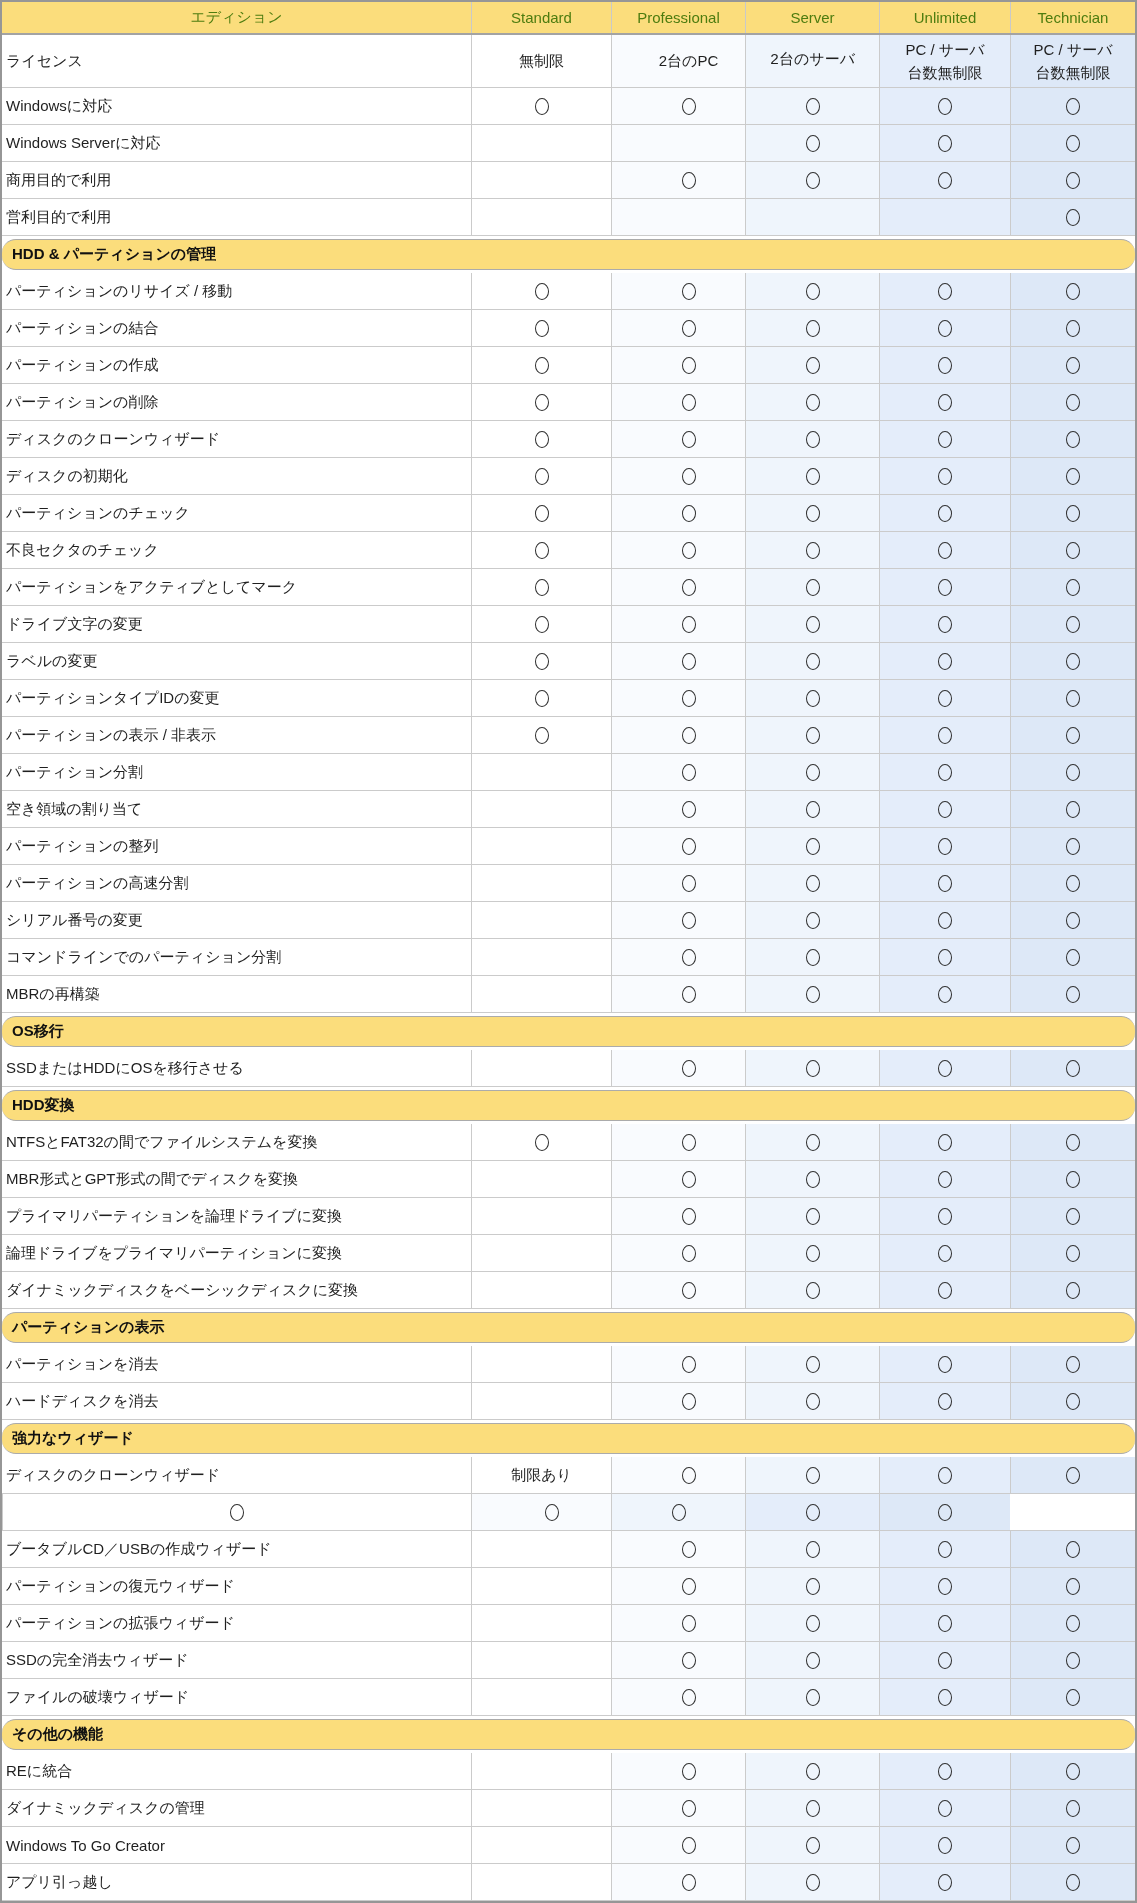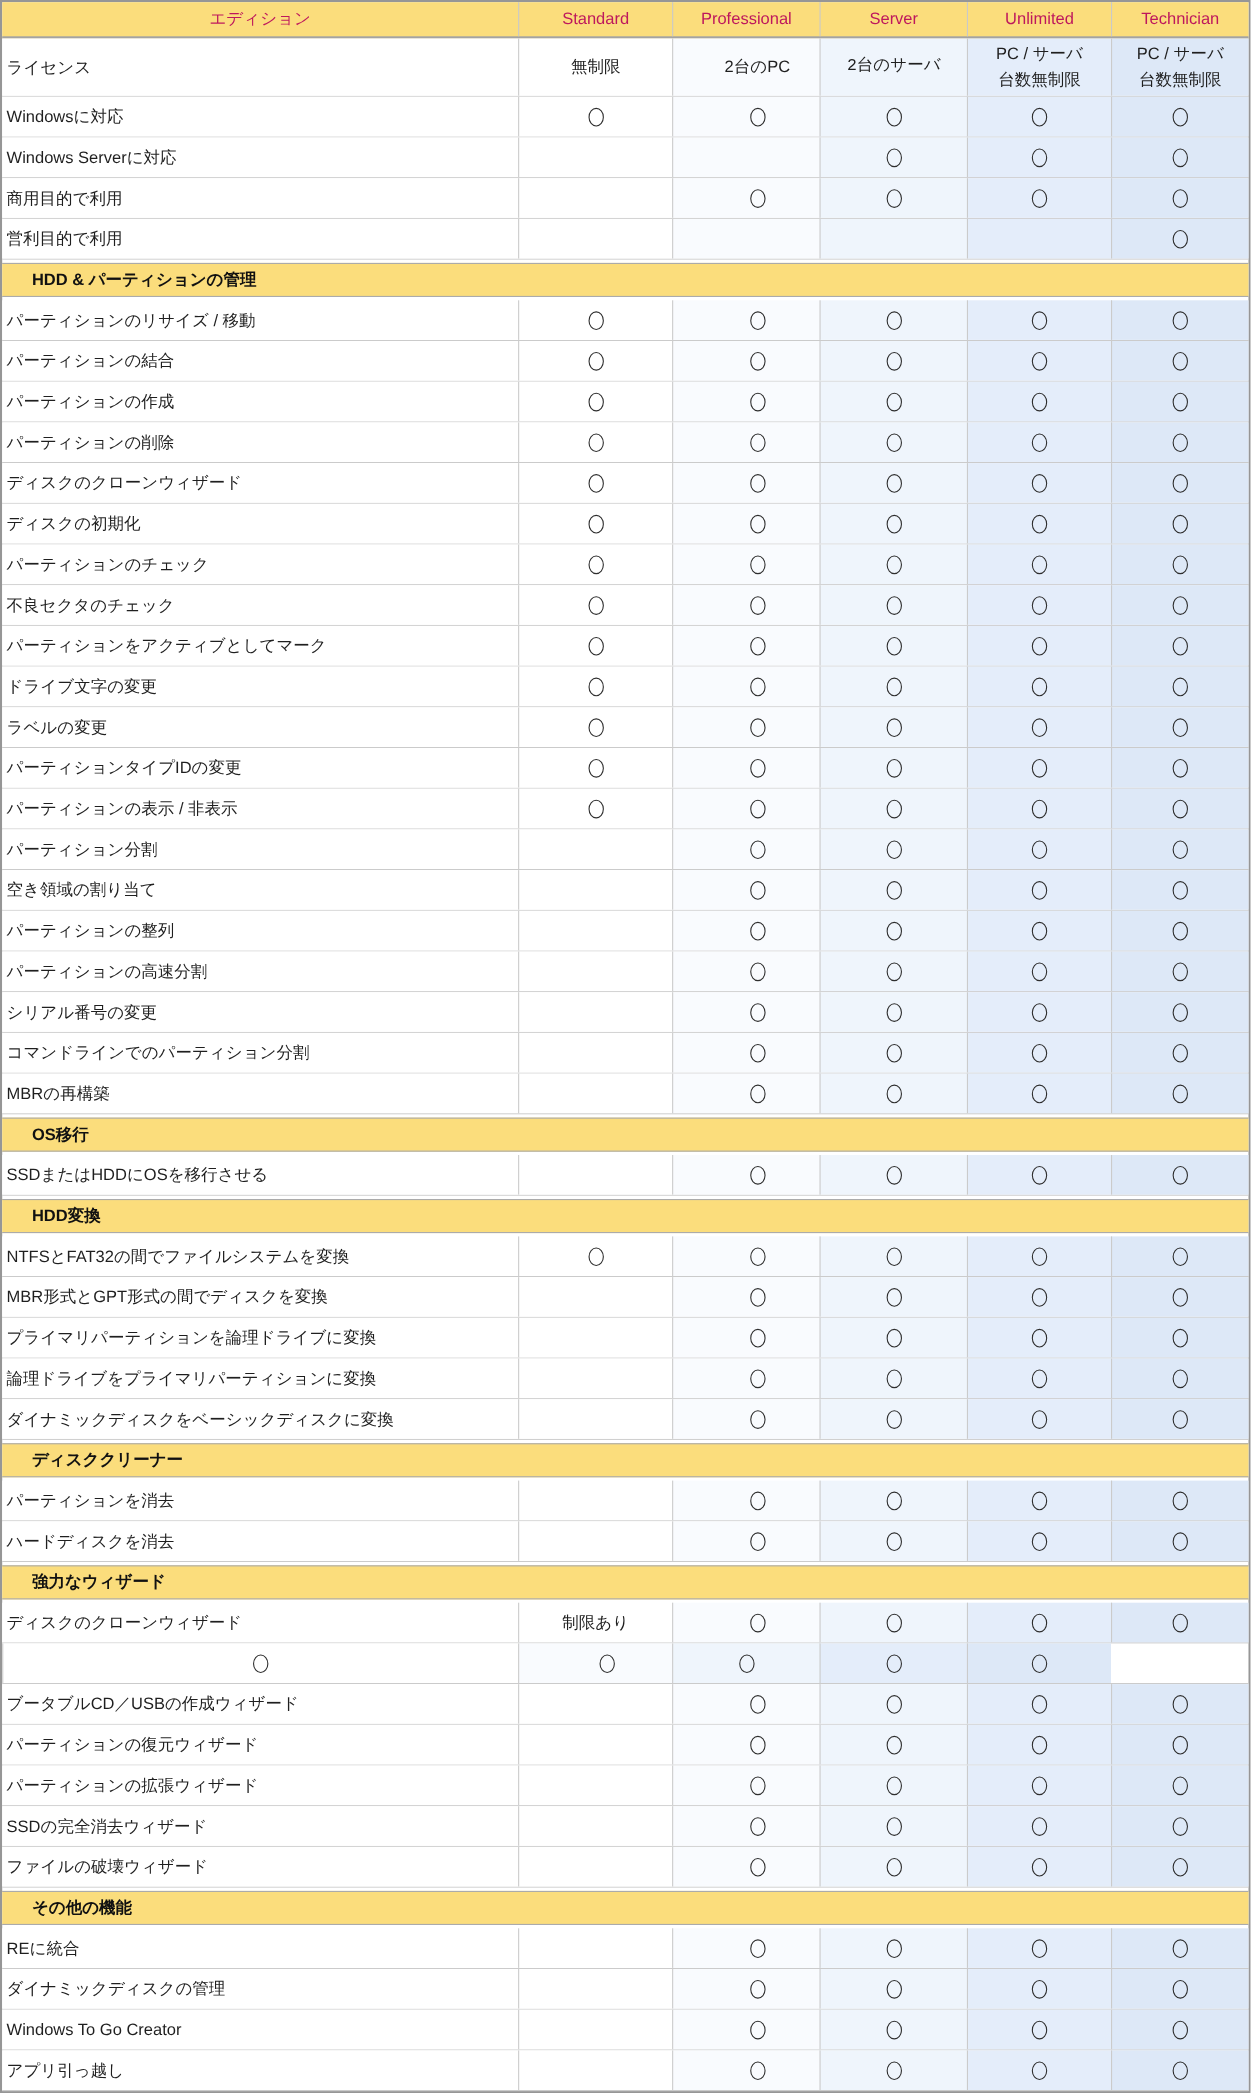--- a/index.html
+++ b/index.html
@@ -20,36 +20,36 @@
     align-items: stretch;
   }
   
   .row.head {
     height: 31px;
     background: #FBDD7C;
     border-bottom: 2px solid #A3A3A3;
   }
   .row.head .cell {
     display: flex; align-items: center; justify-content: center;
-    font-size: 15px; color: #be185d;
+    font-size: 15px; color: #4d7c0f;
   }
   
   .row.license { height: 52px; border-bottom: 1px solid #CBCBCB; }
   
   .row.feature { height: 36px; border-bottom: 1px solid #CBCBCB; }
   
   .row.section {
     display: flex; align-items: center;
     height: 29px;
     background: #FBDD7C;
     border-top: 1px solid #ABABAB;
     border-bottom: 1px solid #ABABAB;
     margin: 3px 0;
-    padding-left: 27px;
-    font-size: 15px; font-weight: bold; color: #111;
+    padding-left: 10px;
+    font-size: 15px; font-weight: bold; color: #111; border-radius: 14px;
   }
   
   .cell { box-sizing: border-box; }
   .cell.label {
     display: flex; align-items: center;
     padding-left: 4px;
     font-size: 15px;
     color: #1f1f1f;
     background: #ffffff;
   }
@@ -607,21 +607,21 @@
           <span class="circle"></span>
         </div>
         <div class="cell val c4">
           <span class="circle"></span>
         </div>
         <div class="cell val c5">
           <span class="circle"></span>
         </div>
       </div>
       <div class="row section">
-        <span>ディスククリーナー</span>
+        <span>パーティションの表示</span>
       </div>
       <div class="row feature">
         <div class="cell label">パーティションを消去</div>
         <div class="cell val c1"></div>
         <div class="cell val c2">
           <span class="circle"></span>
         </div>
         <div class="cell val c3">
           <span class="circle"></span>
         </div>

